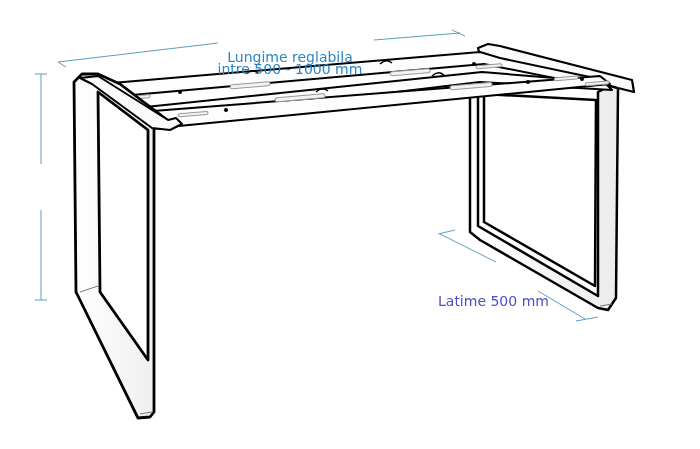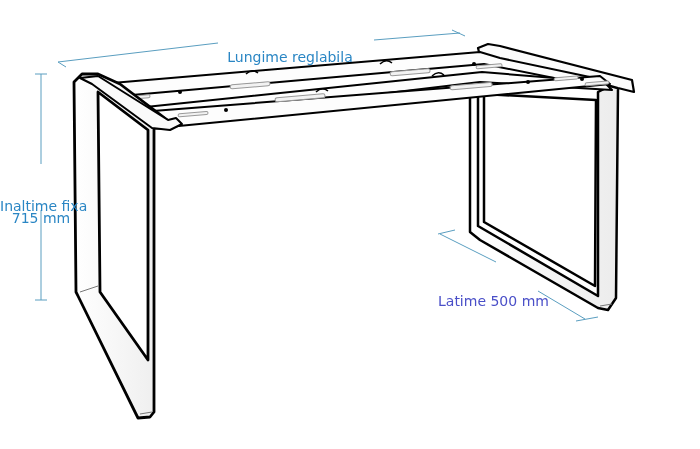--- a/index.html
+++ b/index.html
@@ -102,23 +102,20 @@
     <g stroke="#777" stroke-width="1" fill="none">
       <line x1="80" y1="292" x2="98" y2="286"></line>
       <line x1="140" y1="414" x2="152" y2="412"></line>
       <line x1="600" y1="306" x2="612" y2="304"></line>
     </g>
   </svg>
 
   
   <div id="len-label" class="lbl blue">
     <div>Lungime reglabila</div>
+    <div>intre 500 - 1000 mm</div>
   </div>
 
-  <div id="height-label" class="lbl blue">
-    <div>Inaltime fixa</div>
-    <div>715 mm</div>
-  </div>
 
   <div id="width-label" class="lbl violet">
     <div>Latime 500 mm</div>
   </div>
 </div>
 
 </body></html>

